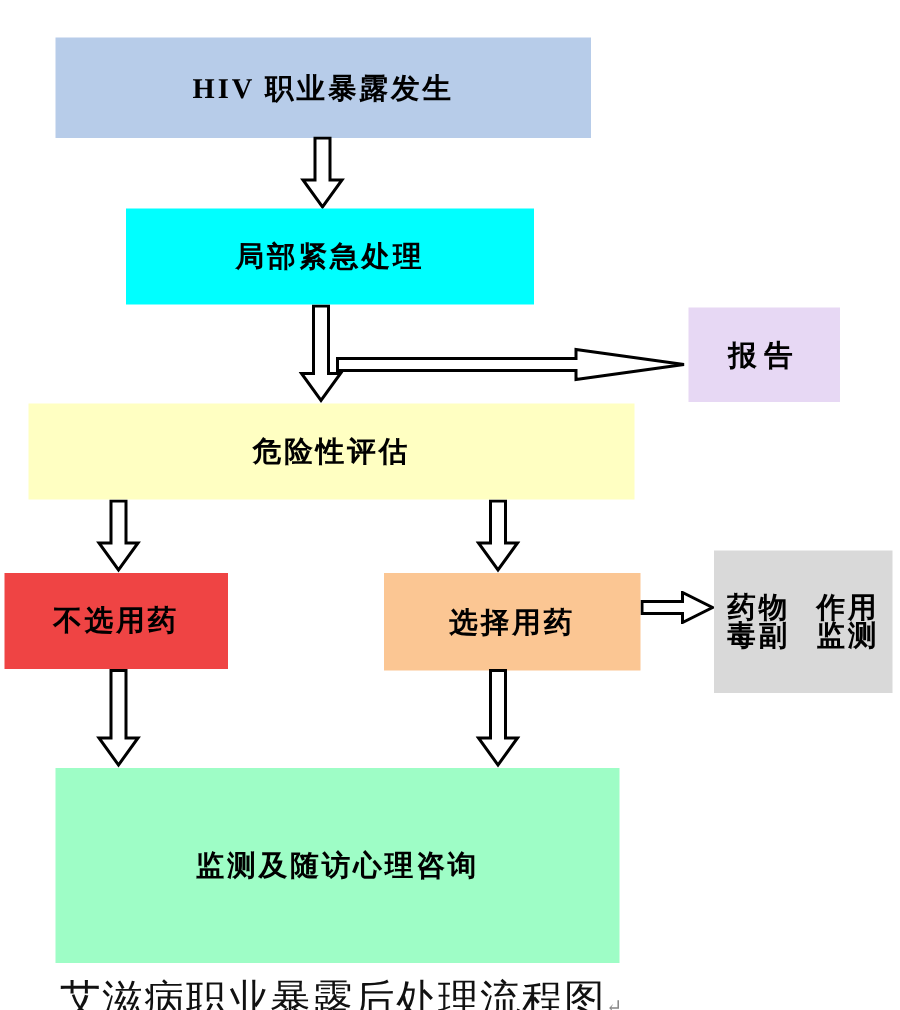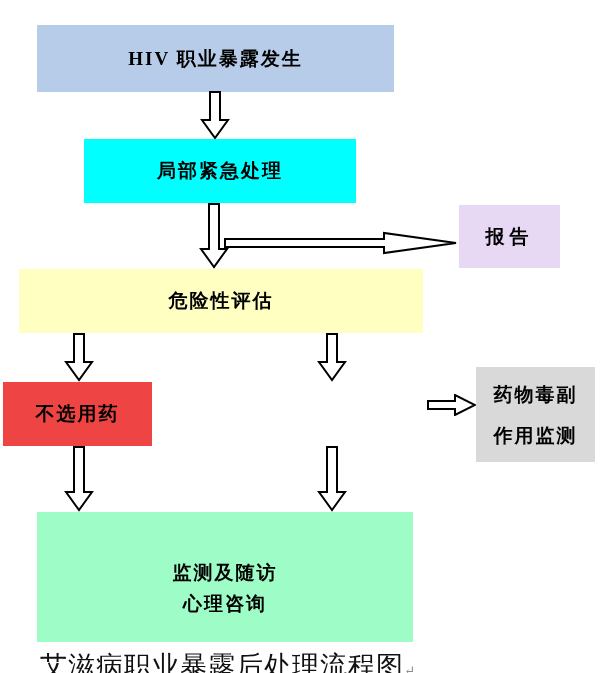--- a/index.html
+++ b/index.html
@@ -6,21 +6,21 @@
   .canvas{
     position:relative;width:600px;height:673px;background:#ffffff;overflow:hidden;
     font-family:"Liberation Serif","DejaVu Serif",serif;
     margin-top:20px;
   }
   .node{
     position:absolute;display:flex;align-items:center;justify-content:center;
     font-weight:bold;font-size:19px;color:#000;letter-spacing:2px;
     text-align:center;box-sizing:border-box;
   }
-  .node.multiline{flex-direction:column;justify-content:center;align-items:center;}
+  .node.multiline{flex-direction:row;justify-content:center;align-items:center;}
   .arrow{position:absolute;}
   .arrow svg{display:block;}
   .caption{
     position:absolute;left:40px;top:628px;font-size:27px;color:#111;
     letter-spacing:1px;font-weight:normal;white-space:nowrap;
   }
   .caption .para-mark{font-size:13px;color:#8a8a8a;letter-spacing:0;}
   .tox-line{display:block;line-height:1;}
   .tox-gap{height:22px;}
   .fu-line{display:block;line-height:1;}
@@ -65,20 +65,21 @@
   </div>
 
   <div class="arrow" style="left:317px;top:313px;">
     <svg width="30" height="49" viewBox="0 0 30 49">
       <polygon points="10,1 20,1 20,29 28,29 15,47 2,29 10,29" fill="#ffffff" stroke="#000000" stroke-width="2"></polygon>
     </svg>
   </div>
 
   <div class="node" style="left: 3px; top: 362px; width: 149px; height: 64px; background-color: #ef4444;">不选用药</div>
 
+  <div class="node" style="left: 256px; top: 362px; width: 171px; height: 65px; background-color: rgb(251, 198, 147);">选择用药</div>
 
   <div class="arrow" style="left:427px;top:374px;">
     <svg width="50" height="22" viewBox="0 0 50 22">
       <polygon points="1,7 28,7 28,1 48,11 28,21 28,15 1,15" fill="#ffffff" stroke="#000000" stroke-width="2"></polygon>
     </svg>
   </div>
 
   <div class="node multiline" style="left: 476px; top: 347px; width: 119px; height: 95px; background-color: rgb(217, 217, 217);">
     <span class="tox-line">药物毒副</span>
     <span class="tox-gap"></span>

